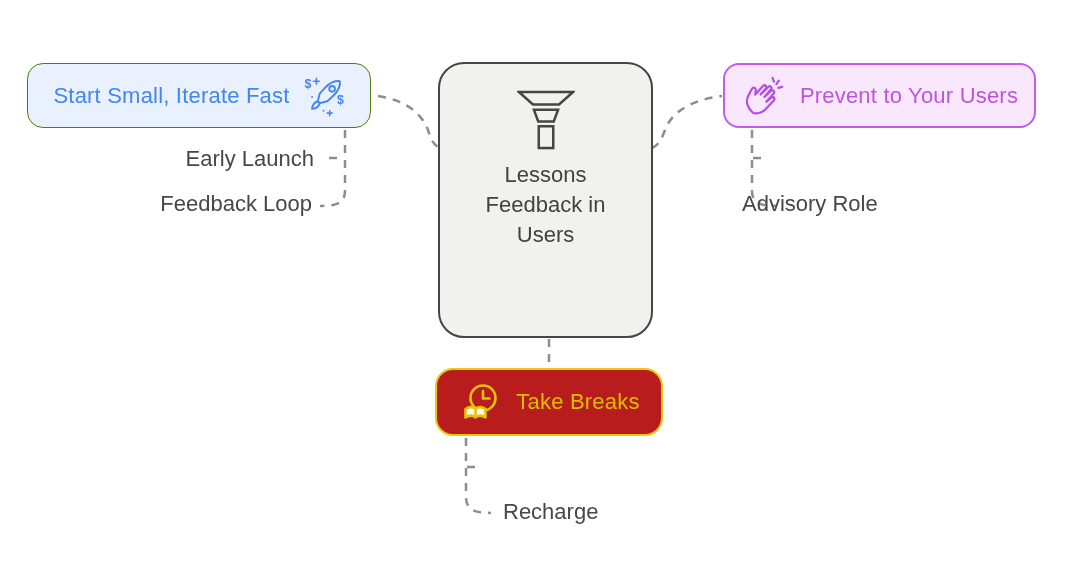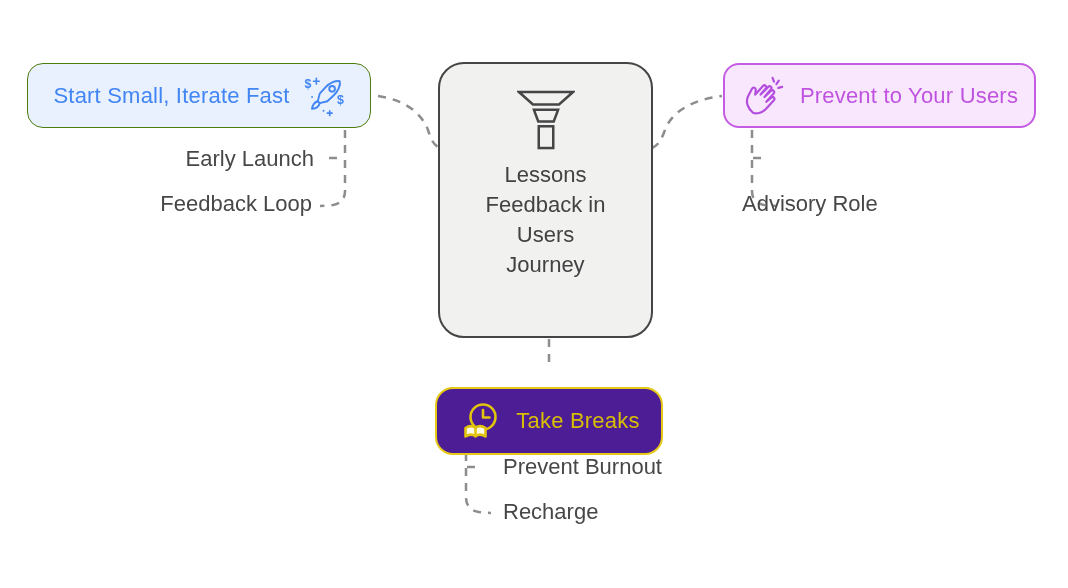--- a/index.html
+++ b/index.html
@@ -26,21 +26,21 @@
   
   #node-listen{
     left:723px;top:63px;width:313px;height:65px;border-radius:16px;
     background:#f9e8fd;border:2px solid #c45ce4;gap:15px;
   }
   #node-listen .node-label{color:#bf53e0;font-size:22px;}
 
   
   #node-take-breaks{
     left:435px;top:368px;width:228px;height:68px;border-radius:18px;
-    background:#4c1d95;border:2.5px solid #e5c915;gap:12px;margin-top:19px;
+    background:#b91c1c;border:2.5px solid #e5c915;gap:12px;
   }
   #node-take-breaks .node-label{color:#d9be04;font-size:22px;}
 
   
   #node-center{
     left:438px;top:62px;width:215px;height:276px;border-radius:26px;
     background:#f1f1f0;border:2px solid #454545;
     flex-direction:column;justify-content:flex-start;padding-top:26px;
   }
   .center-lines{margin-top:10px;text-align:center;font-size:22px;line-height:30px;color:#424242;}
@@ -77,21 +77,20 @@
   <div class="node" id="node-center">
     <svg class="icon" width="58" height="60" viewBox="0 0 60 62" fill="none" stroke="#454545" stroke-width="2.6">
       <polygon points="2,2 58,2 43.5,15 16.5,15"></polygon>
       <polygon points="17.5,20.5 42.5,20.5 38,32.5 22,32.5"></polygon>
       <rect x="22.5" y="37.5" width="15" height="22.5"></rect>
     </svg>
     <div class="center-lines">
       <div>Lessons</div>
       <div>Feedback in</div>
       <div>Users</div>
-      <div>Journey</div>
     </div>
   </div>
 
   <div class="node" id="node-start-small">
     <span class="node-label">Start Small, Iterate Fast</span>
     <svg class="icon" width="42" height="42" viewBox="0 0 44 44" fill="none" stroke="#4285f4" stroke-width="2" stroke-linecap="round" stroke-linejoin="round">
       <path d="M23.5 13 C 28 8 34.5 5.5 38.5 6.5 C 39.5 10.5 37 17 32 21.5 L 25.5 27.5 L 17.5 29.5 L 15.5 27.5 L 17.5 19.5 Z"></path>
       <circle cx="30.5" cy="14.5" r="3"></circle>
       <path d="M17.5 29.5 C 16.5 33 13.5 35 9.5 35.5 C 10 31.5 12 28.5 15.5 27.5"></path>
       <circle cx="9.5" cy="23" r="1" fill="#4285f4" stroke="none"></circle>
@@ -119,16 +118,15 @@
       <path d="M25 12 V 19.5 H 31.5"></path>
       <path d="M7.5 30 C 11 27.5 14.5 27.5 17.5 29.8 C 20.5 27.5 24 27.5 27.5 30 L 27.5 38.5 C 24 36 20.5 36 17.5 38.3 C 14.5 36 11 36 7.5 38.5 Z" fill="#fdfae8"></path>
       <path d="M17.5 29.8 V 38.3"></path>
     </svg>
     <span class="node-label">Take Breaks</span>
   </div>
 
   <div class="sub" id="sub-early-launch">Early Launch</div>
   <div class="sub" id="sub-feedback-loop">Feedback Loop</div>
   <div class="sub" id="sub-advisory-role">Advisory Role</div>
-  <div class="sub" id="sub-prevent-burnout">Prevent Burnout</div>
   <div class="sub" id="sub-recharge">Recharge</div>
 
 </div>
 
 </body></html>

